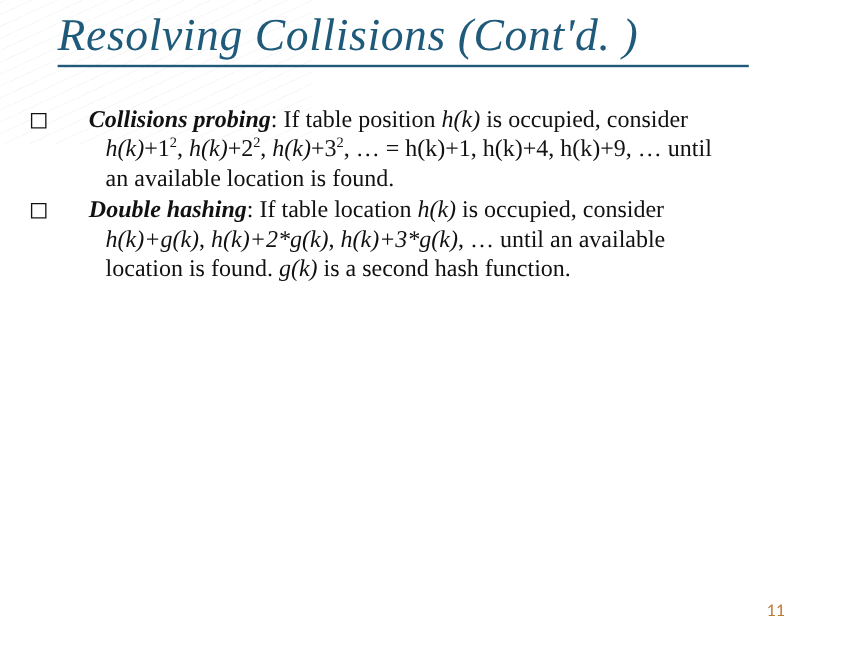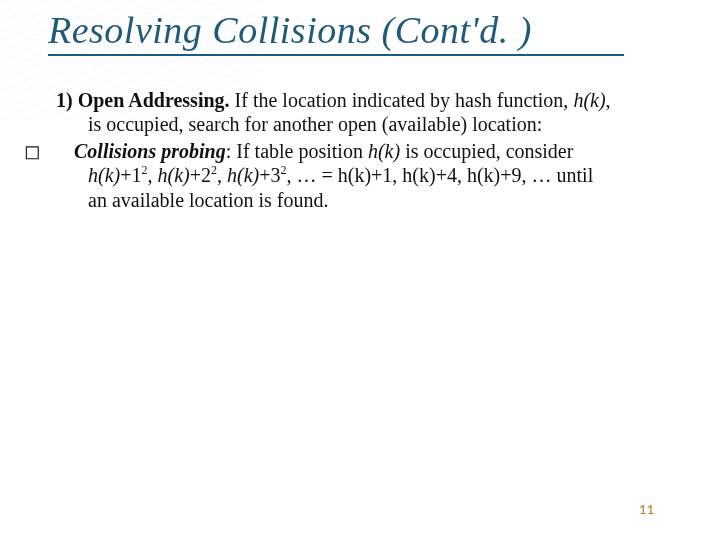--- a/index.html
+++ b/index.html
@@ -89,27 +89,27 @@
 </head>
 <body>
 
 <div class="slide">
   <div class="texture"></div>
 
   <div class="title">Resolving Collisions (Cont'd. )</div>
 
   <div class="body">
 
-    <p class="hang">
-      <b>1) Open Addressing.</b><span>  If the location indicated by hash function, <i>h(k)</i>, is occupied, search for another open (available) location:</span>
-    </p>
 
 
     <p class="bullet">
       <span class="sq">◻</span><b><i>Collisions probing</i></b><span>:  If table position <i>h(k)</i> is occupied, consider <i>h(k)</i>+1<span class="sup">2</span>,  <i>h(k)</i>+2<span class="sup">2</span>,  <i>h(k)</i>+3<span class="sup">2</span>, …  =  h(k)+1, h(k)+4, h(k)+9, … until an available location is found.</span>
     </p>
 
+    <p class="bullet">
+      <span class="sq">◻</span><b><i>Double hashing</i></b><span>:  If table location <i>h(k)</i> is occupied, consider <i>h(k)+g(k)</i>,  <i>h(k)+2*g(k)</i>,  <i>h(k)+3*g(k)</i>, … until an available location is found.  <i>g(k)</i> is a second hash function.</span>
+    </p>
 
 
   </div>
 
   <div class="pagenum">11</div>
 </div>
 
 </body></html>

